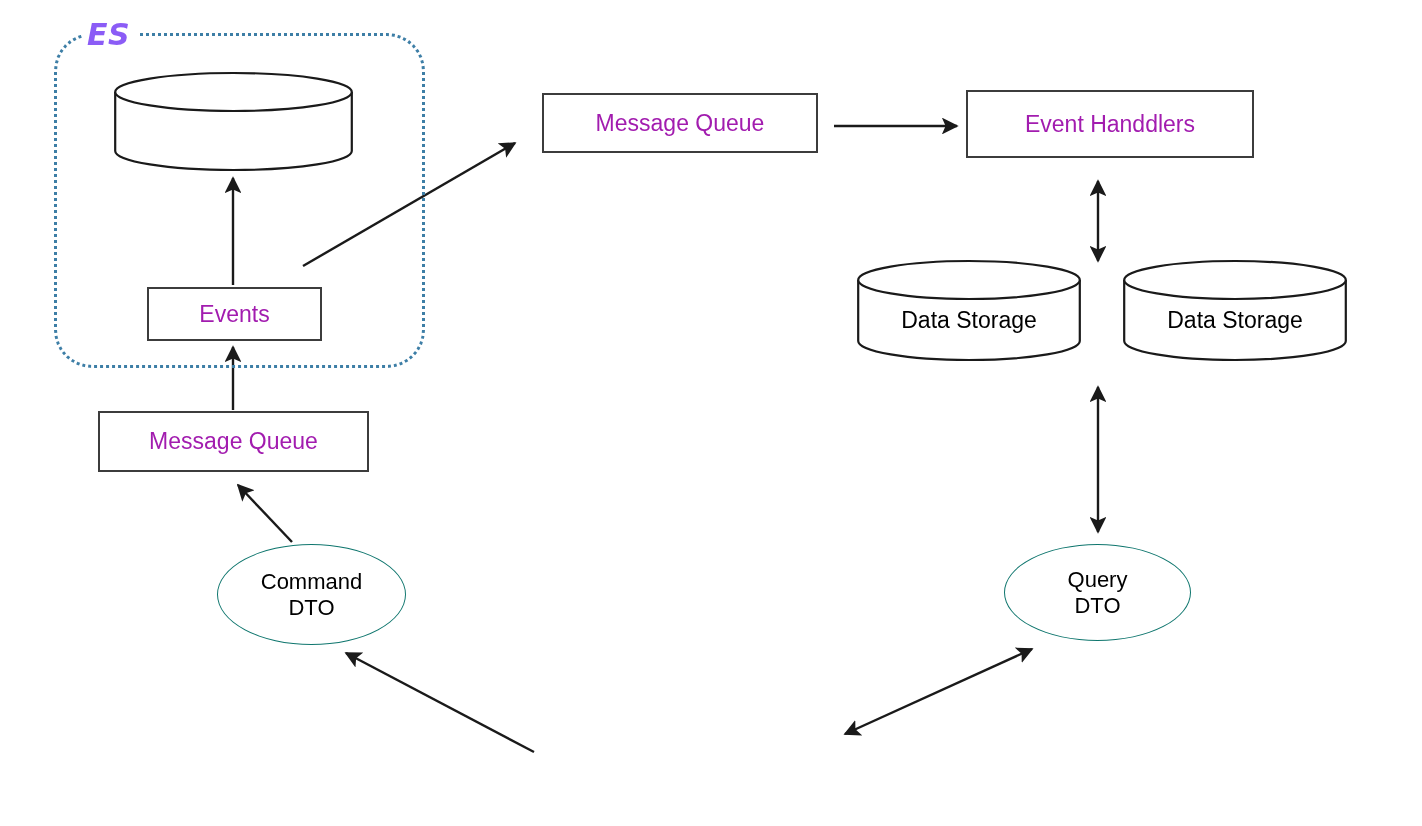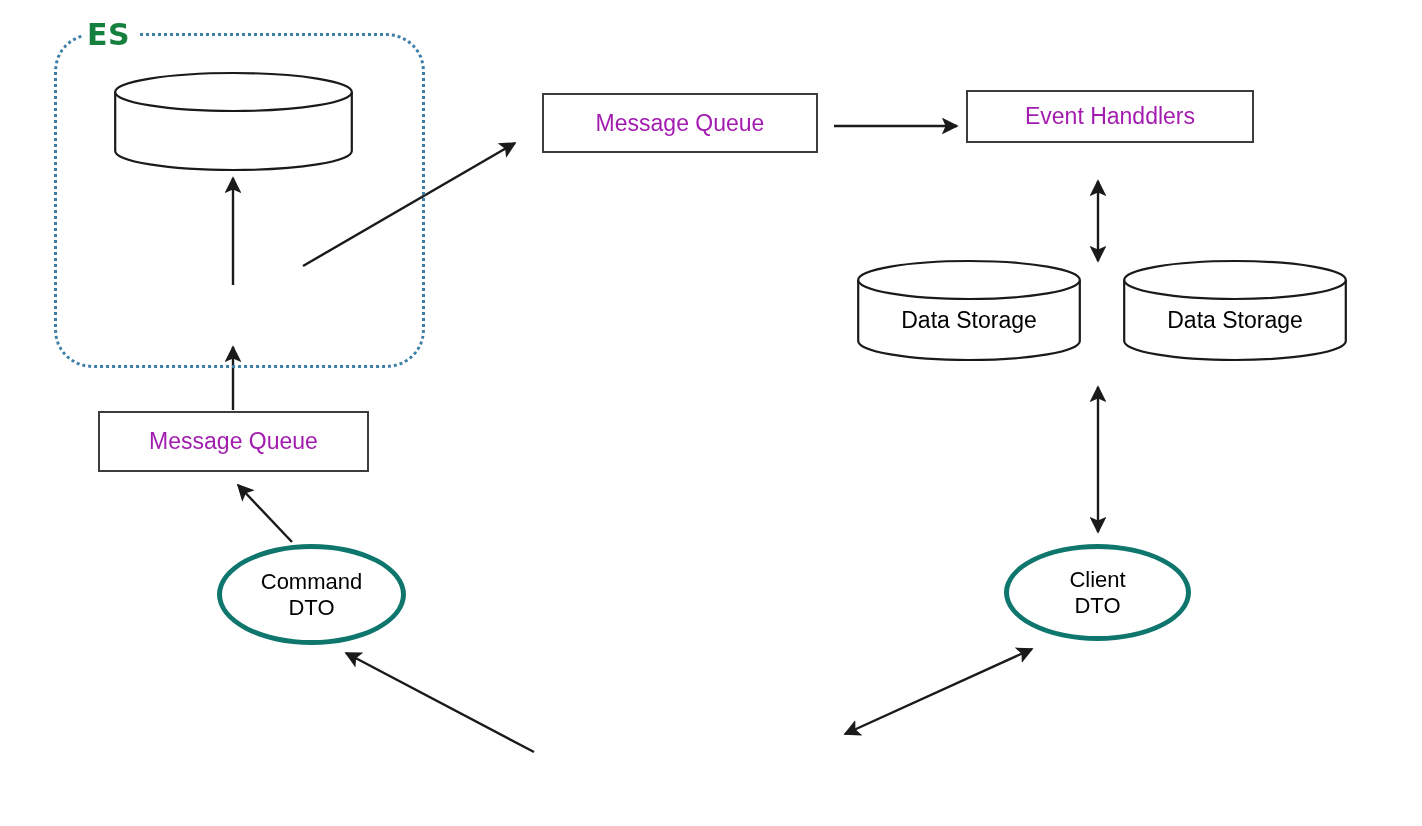--- a/index.html
+++ b/index.html
@@ -42,24 +42,25 @@
     border-radius: 38px;
     background: transparent;
   }
   .group-label {
     position: absolute;
     font-family: "DejaVu Sans", sans-serif;
     font-weight: 600;
     font-size: 30px;
     line-height: 1;
     letter-spacing: 0.5px;
-    color: #15803d;
+    color: #8b5cf6;
     background: #ffffff;
     padding: 0 7px 0 4px;
     white-space: nowrap;
+    font-style: italic;
   }
 
   
   .node-rect {
     position: absolute;
     box-sizing: border-box;
     border: 2px solid #3c3c3c;
     background: #ffffff;
     display: flex;
     align-items: center;
@@ -93,21 +94,21 @@
     font-family: "Liberation Sans", sans-serif;
     font-size: 23px;
     color: #000000;
     white-space: nowrap;
   }
 
   
   .node-ellipse {
     position: absolute;
     box-sizing: border-box;
-    border: 5px solid #0f766e;
+    border: 1px solid #0f766e;
     border-radius: 50%;
     background: #ffffff;
     display: flex;
     flex-direction: column;
     align-items: center;
     justify-content: center;
   }
   .node-ellipse .node-label {
     font-family: "Liberation Sans", sans-serif;
     font-size: 22px;
@@ -156,30 +157,33 @@
     <div class="group-boundary" style="left:54px; top:33px; width:371px; height:335px;"></div>
     <div class="group-label" style="left:83px; top:20px;">ES</div>
 
     <div class="node-cylinder" style="left:114px; top:72px; width:239px; height:99px;">
       <svg viewBox="0 0 239 99" preserveAspectRatio="none">
         <path d="M 1.2 20 L 1.2 79 A 118.3 19 0 0 0 237.8 79 L 237.8 20" fill="#ffffff" stroke="#1a1a1a" stroke-width="2.2"></path>
         <ellipse cx="119.5" cy="20" rx="118.3" ry="19" fill="#ffffff" stroke="#1a1a1a" stroke-width="2.2"></ellipse>
       </svg>
     </div>
 
+    <div class="node-rect" style="left:147px; top:287px; width:175px; height:54px;">
+      <span class="node-label">Events</span>
+    </div>
 
     <div class="node-rect" style="left:98px; top:411px; width:271px; height:61px;">
       <span class="node-label">Message Queue</span>
     </div>
 
     <div class="node-rect" style="left:542px; top:93px; width:276px; height:60px;">
       <span class="node-label">Message Queue</span>
     </div>
 
-    <div class="node-rect" style="left:966px; top:90px; width:288px; height:53px;">
+    <div class="node-rect" style="left:966px; top:90px; width:288px; height:68px;">
       <span class="node-label">Event Handdlers</span>
     </div>
 
     <div class="node-cylinder" style="left:857px; top:260px; width:224px; height:101px;">
       <svg viewBox="0 0 224 101" preserveAspectRatio="none">
         <path d="M 1.2 20 L 1.2 81 A 110.8 19 0 0 0 222.8 81 L 222.8 20" fill="#ffffff" stroke="#1a1a1a" stroke-width="2.2"></path>
         <ellipse cx="112" cy="20" rx="110.8" ry="19" fill="#ffffff" stroke="#1a1a1a" stroke-width="2.2"></ellipse>
       </svg>
       <div class="node-label" style="top:47px;">Data Storage</div>
     </div>
@@ -191,19 +195,19 @@
       </svg>
       <div class="node-label" style="top:47px;">Data Storage</div>
     </div>
 
     <div class="node-ellipse" style="left:217px; top:544px; width:189px; height:101px;">
       <span class="node-label">Command</span>
       <span class="node-label">DTO</span>
     </div>
 
     <div class="node-ellipse" style="left:1004px; top:544px; width:187px; height:97px;">
-      <span class="node-label">Client</span>
+      <span class="node-label">Query</span>
       <span class="node-label">DTO</span>
     </div>
 
 
   </div>
 </div>
 
 </body></html>

